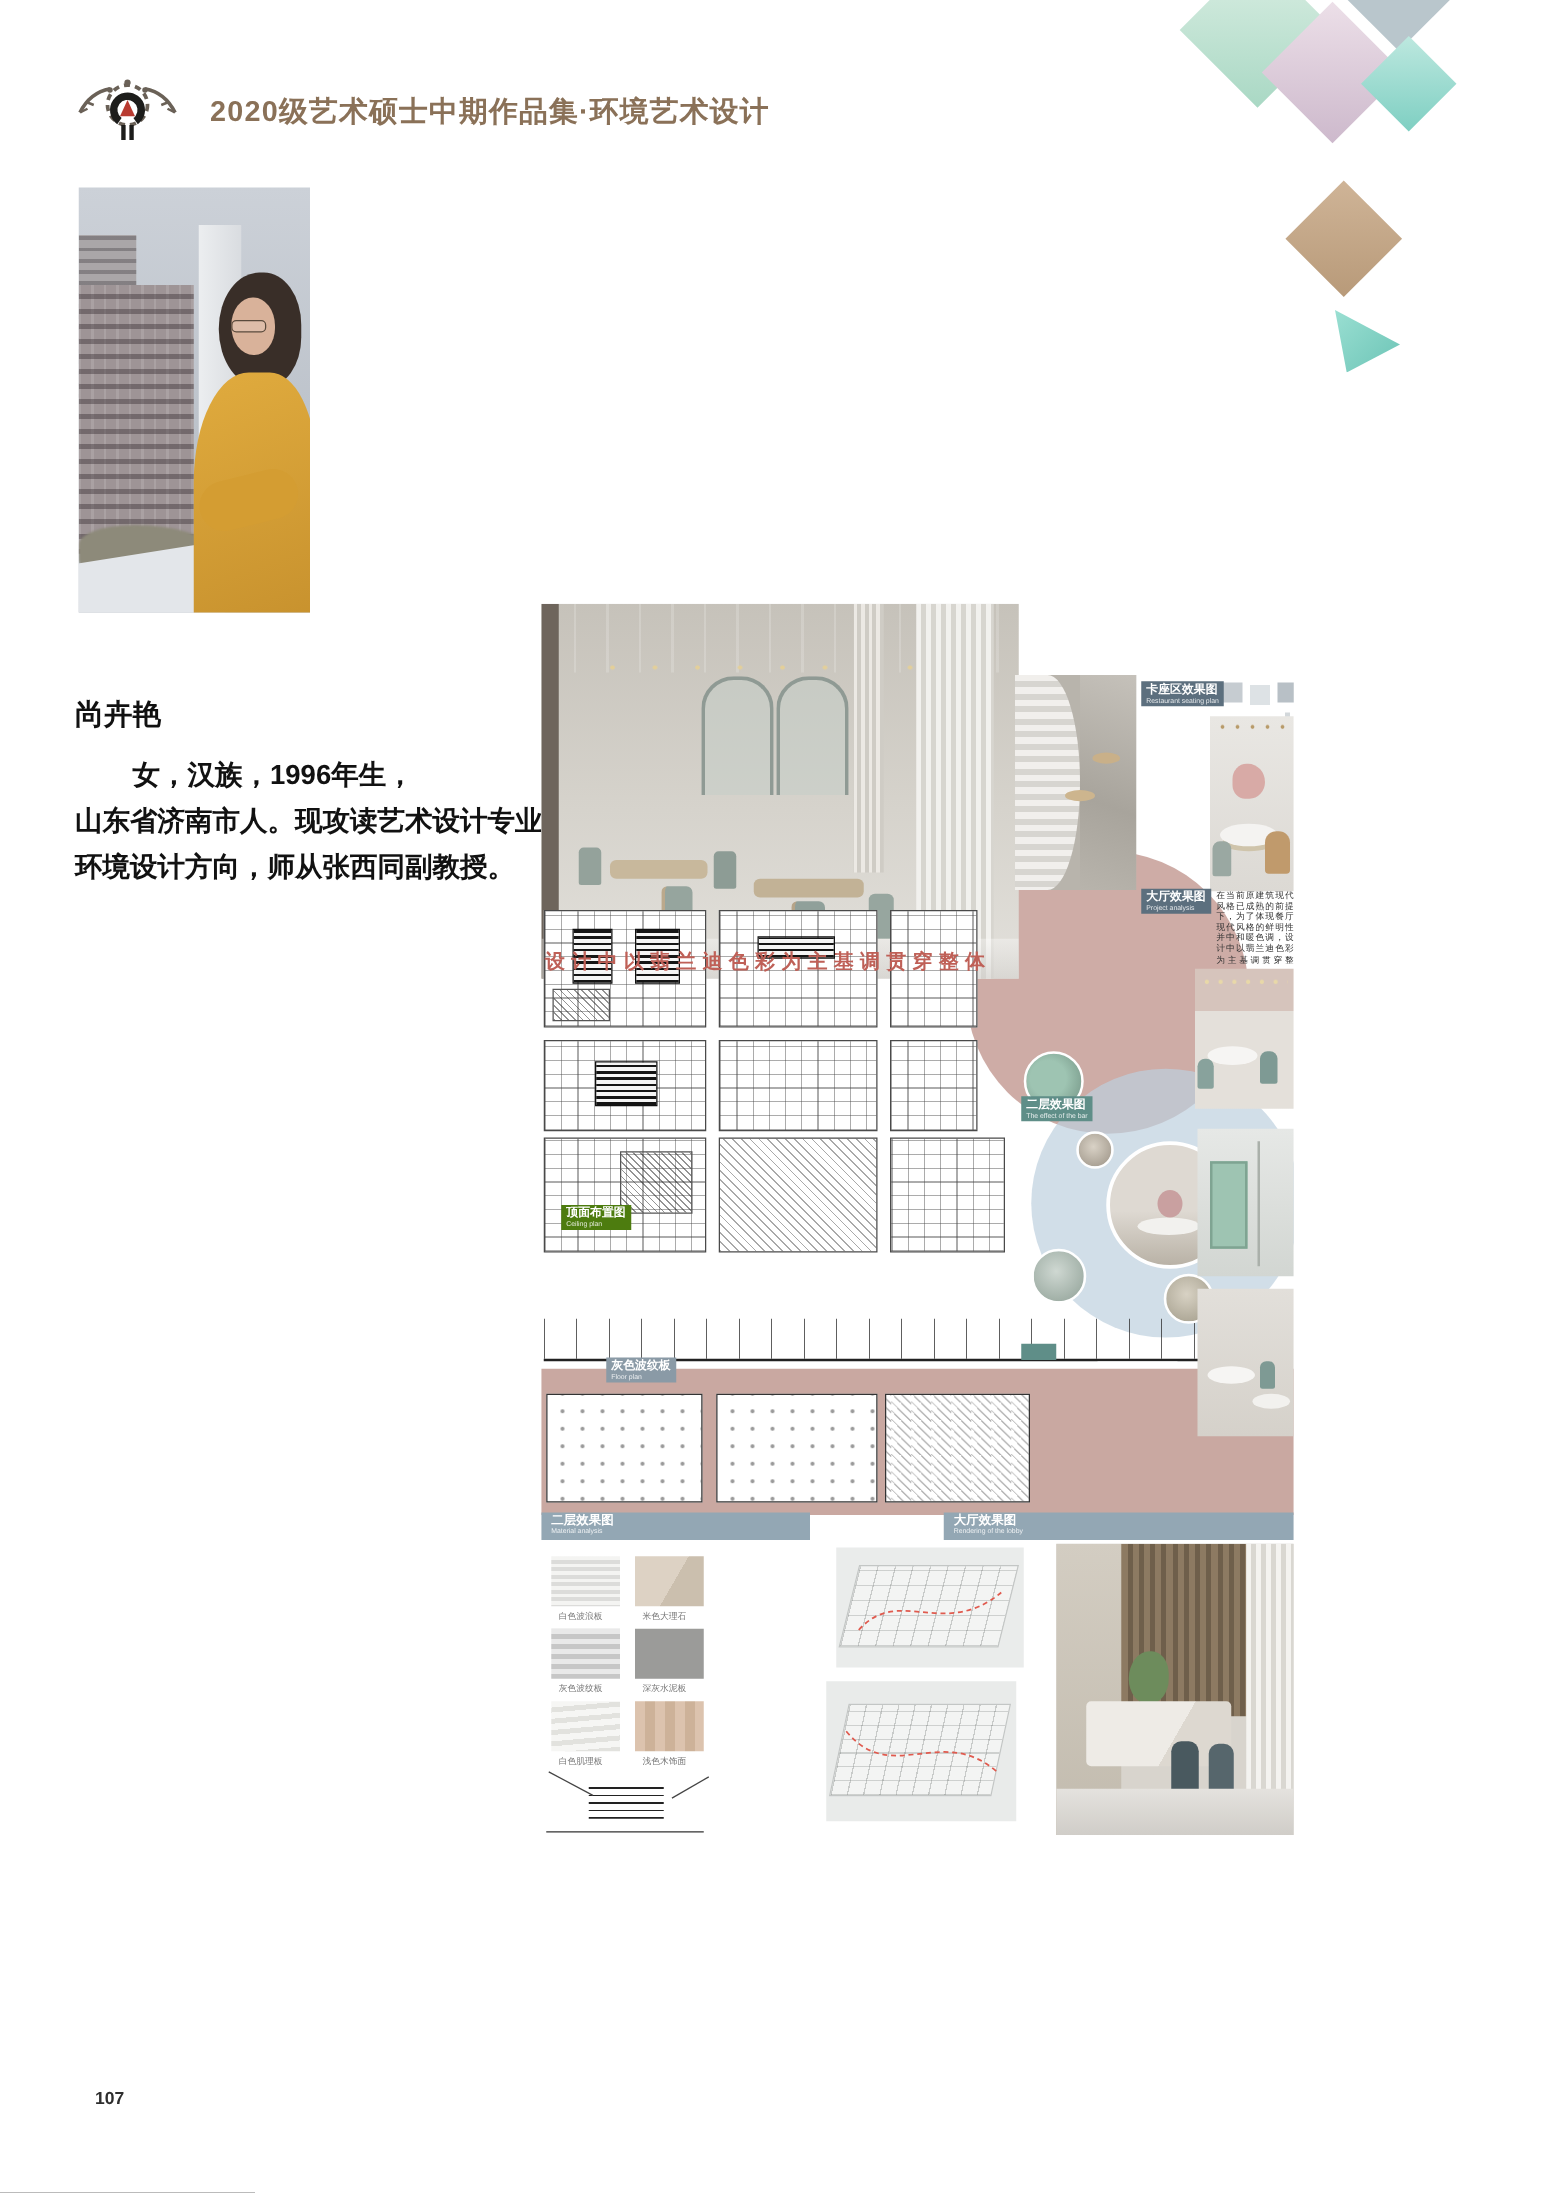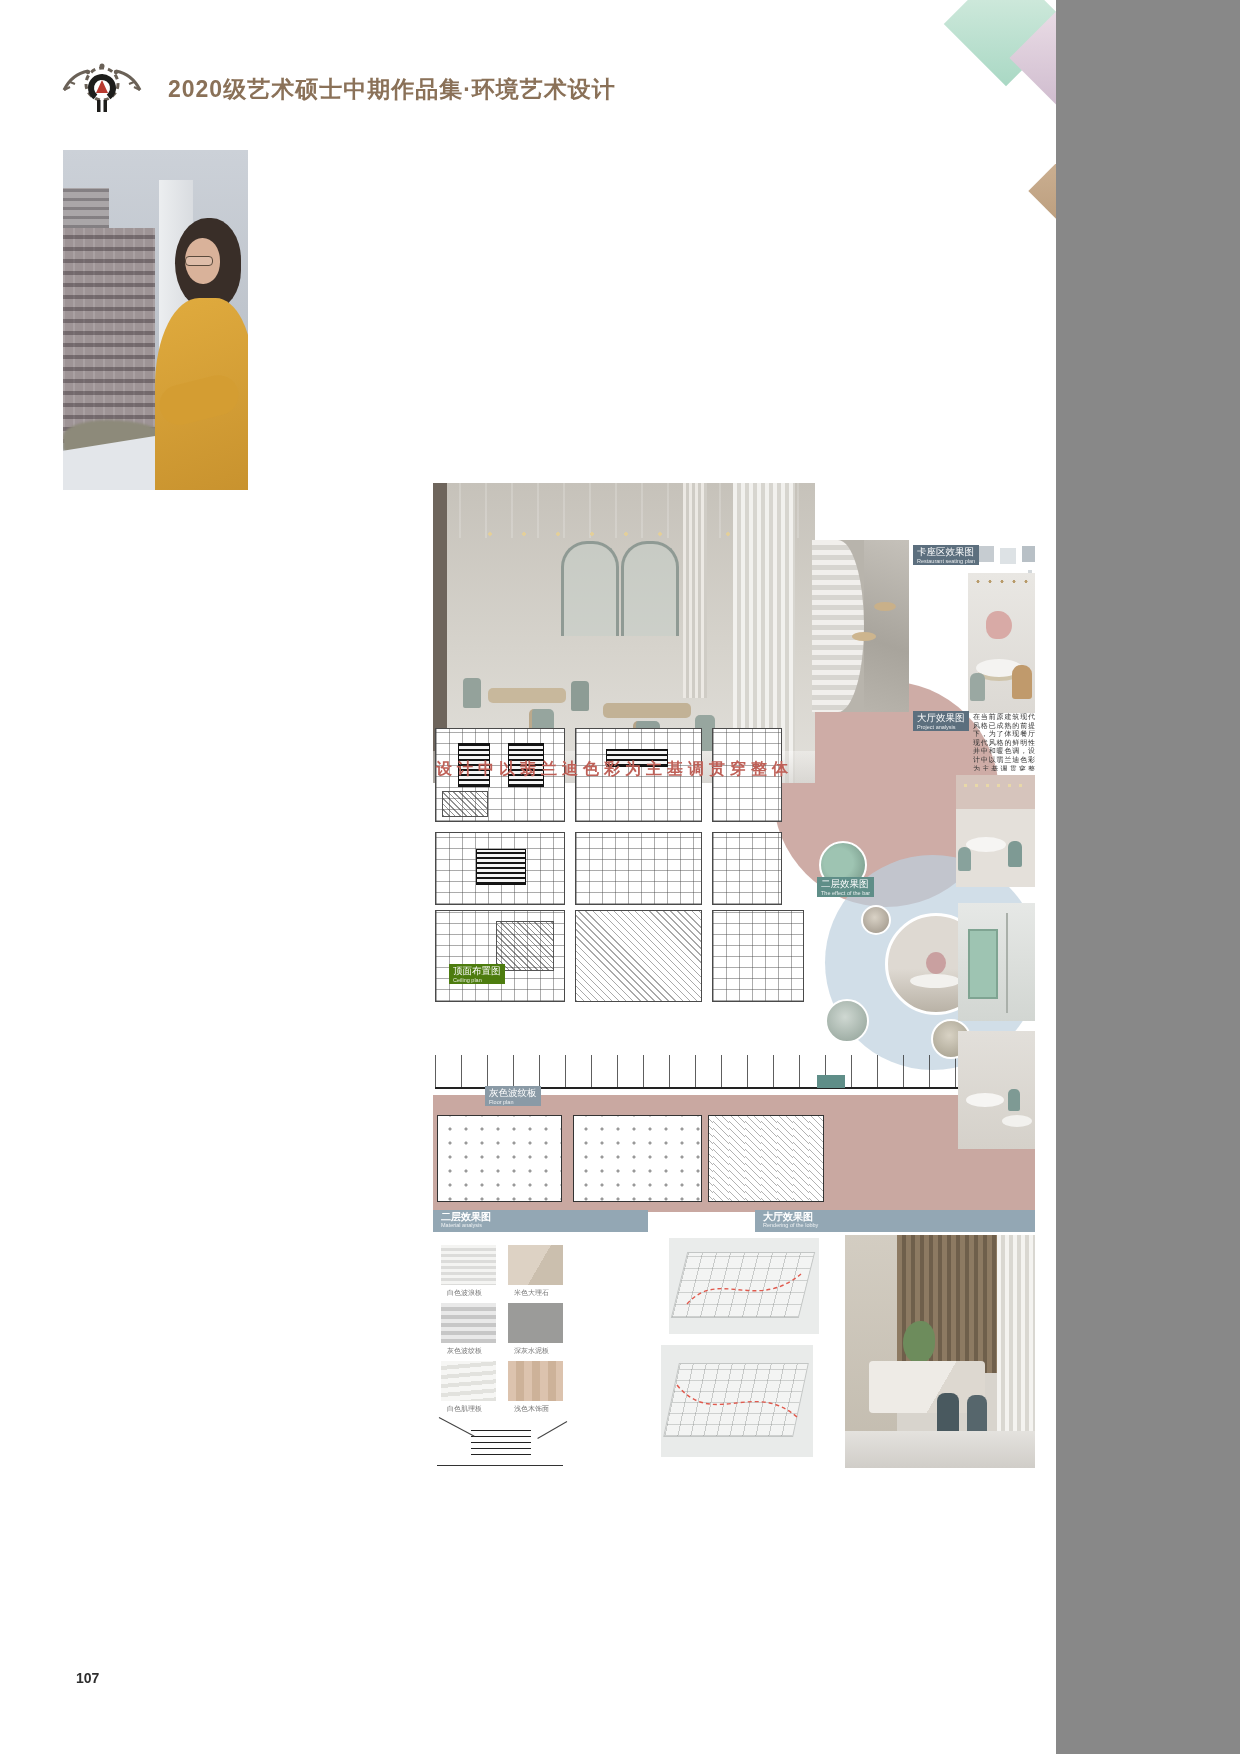--- a/index.html
+++ b/index.html
@@ -1,35 +1,35 @@
 <!DOCTYPE html>
 <html><head>
 <meta charset="utf-8">
 <style>
   html,body{margin:0;padding:0;background:#888;}
-  .page{position:relative;width:1056px;height:1754px;background:#ffffff;overflow:hidden;
+  .page{position:relative;width:1240px;height:1754px;background:#ffffff;overflow:hidden;
         font-family:"Liberation Sans","DejaVu Sans",sans-serif;}
   .abs{position:absolute;}
   
   .hdr-title{position:absolute;left:168px;top:74px;font-size:23px;font-weight:bold;color:#8a7158;letter-spacing:1px;}
   
   .dia{position:absolute;transform:rotate(45deg);}
   
   .photo{position:absolute;left:63px;top:150px;width:185px;height:340px;overflow:hidden;
          background:linear-gradient(180deg,#ccd1d8 0%,#bdc3cb 55%,#b3b9c1 100%);}
   
   .bio{position:absolute;left:60px;top:556px;width:430px;color:#111;font-weight:bold;}
   .bio .name{font-size:23px;margin-bottom:14px;}
   .bio .ln{font-size:22px;line-height:37px;}
   .bio .indent{text-indent:46px;}
   
   .art{position:absolute;left:433px;top:483px;width:602px;height:985px;overflow:hidden;background:#fff;}
   
   .lab{position:absolute;color:#fff;padding:2px 4px 1px 4px;line-height:1.15;z-index:6;}
-  .lab .zh{display:block;font-size:9.5px;font-weight:normal;white-space:nowrap;}
+  .lab .zh{display:block;font-size:9.5px;font-weight:bold;white-space:nowrap;}
   .lab .en{display:block;font-size:5.5px;opacity:.85;white-space:nowrap;}
   .banner{position:absolute;color:#fff;background:#93a7b4;height:22px;padding:2px 0 0 8px;line-height:1.05;z-index:6;box-sizing:border-box;}
   .banner .zh{display:block;font-size:10px;font-weight:bold;}
   .banner .en{display:block;font-size:5.5px;opacity:.85;}
   
   .cad{position:absolute;background:#fff;border:1px solid #4a4a4a;z-index:3;}
   .grid{background-image:repeating-linear-gradient(0deg,rgba(70,70,70,.45) 0 1px,transparent 1px 11px),
                         repeating-linear-gradient(90deg,rgba(70,70,70,.45) 0 1px,transparent 1px 13px);}
   .stripes{position:absolute;background:repeating-linear-gradient(0deg,#151515 0 2px,#f5f5f5 2px 5px);border:1px solid #111;}
   .hatchblk{position:absolute;background-image:repeating-linear-gradient(45deg,rgba(40,40,40,.5) 0 1px,transparent 1px 4px);border:1px solid #555;}
@@ -85,20 +85,26 @@
     <div class="abs" style="left:0;top:270px;width:110px;height:40px;background:#8d8a7a;border-radius:40% 60% 30% 30%;filter:blur(1px);"></div>
     <div class="abs" style="left:96px;top:30px;width:34px;height:310px;background:linear-gradient(90deg,#eceef0,#d9dce0);"></div>
     <div class="abs" style="left:-8px;top:292px;width:125px;height:60px;background:#e3e6ea;transform:skewY(-9deg);"></div>
     <div class="abs" style="left:112px;top:68px;width:66px;height:92px;background:#392e28;border-radius:52% 48% 46% 54%;"></div>
     <div class="abs" style="left:122px;top:88px;width:35px;height:46px;background:#d9b29a;border-radius:50% 50% 48% 52%;"></div>
     <div class="abs" style="left:122px;top:106px;width:26px;height:8px;border:1px solid #5a4a3c;border-radius:4px;background:rgba(255,255,255,.15);"></div>
     <div class="abs" style="left:92px;top:148px;width:98px;height:195px;background:linear-gradient(160deg,#e0ab3e,#c8922e);border-radius:45% 38% 0 0;"></div>
     <div class="abs" style="left:96px;top:230px;width:80px;height:40px;background:#d49d32;border-radius:20px;transform:rotate(-14deg);"></div>
   </div>
 
+  <div class="bio">
+    <div class="name">尚卉艳</div>
+    <div class="ln indent">女，汉族，1996年生，</div>
+    <div class="ln">山东省济南市人。现攻读艺术设计专业</div>
+    <div class="ln">环境设计方向，师从张西同副教授。</div>
+  </div>
 
   <div class="art">
 
     <div class="circ" style="left:340px;top:198px;width:226px;height:226px;background:rgba(198,158,150,.85);z-index:2;"></div>
 
     <div class="circ" style="left:392px;top:372px;width:215px;height:215px;background:rgba(190,208,222,.7);z-index:2;"></div>
 
     <div class="rend" style="left:0;top:0;width:382px;height:300px;background:linear-gradient(180deg,#c6c2ba 0%,#d6d3cc 55%,#e2e0db 100%);z-index:3;">
       <div class="abs" style="left:0;top:0;width:382px;height:55px;background:linear-gradient(180deg,#a39e95,#bcb7ae);background-image:repeating-linear-gradient(90deg,rgba(255,255,255,.18) 0 2px,transparent 2px 26px);"></div>
       <div class="abs" style="left:40px;top:48px;width:300px;height:6px;background-image:radial-gradient(circle,#e3cf9a 1.6px,transparent 2px);background-size:34px 6px;"></div>

